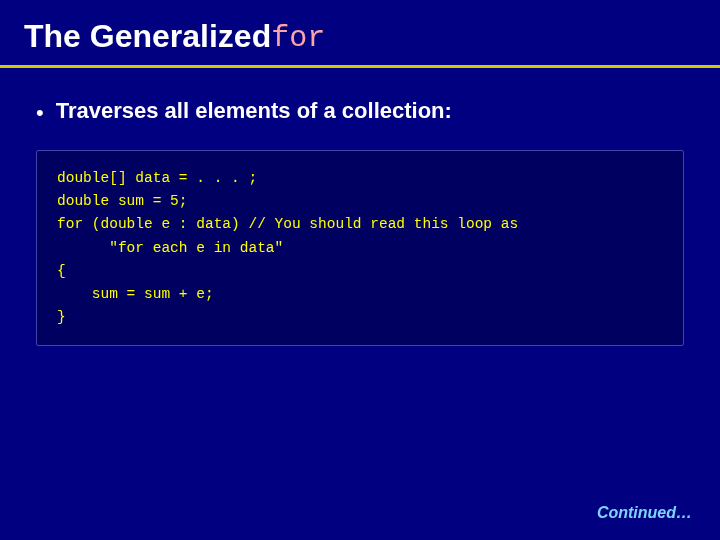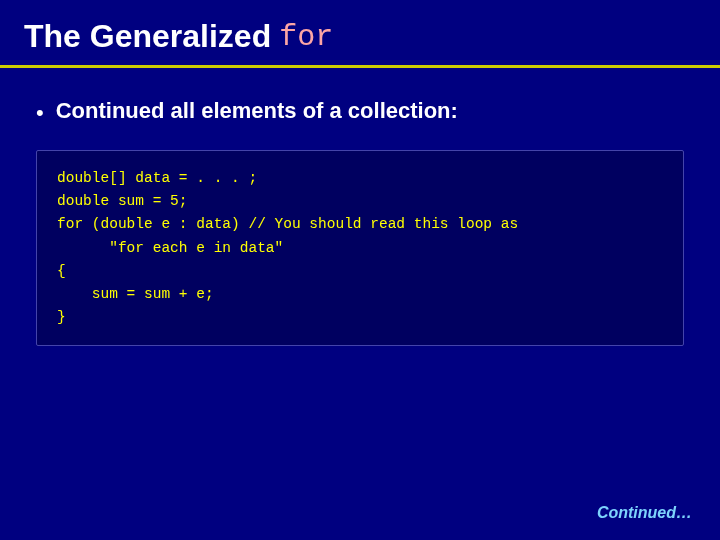--- a/index.html
+++ b/index.html
@@ -28,22 +28,21 @@
       background-color: #000080;
       padding: 18px 24px 10px 24px;
       border-bottom: 3px solid #cccc00;
     }
 
     .header-title {
       color: #ffffff;
       font-size: 32px;
       font-weight: bold;
       display: flex;
-      align-items: center;
-      gap: 8px;
+      align-items: flex-end;
     }
 
     .header-title .regular {
       font-family: Arial, Helvetica, sans-serif;
       font-weight: bold;
     }
 
     .header-title .code {
       font-family: 'Courier New', Courier, monospace;
       font-weight: normal;
@@ -107,21 +106,21 @@
   <div class="header">
     <div class="header-title">
       <span class="regular">The Generalized</span>
       <span class="code">for</span>
     </div>
   </div>
 
   <div class="content">
     <div class="bullet-point">
       <span class="bullet-dot">•</span>
-      <span class="bullet-text">Continued all elements of a collection:</span>
+      <span class="bullet-text">Traverses all elements of a collection:</span>
     </div>
 
     <div class="code-block">double[] data = . . . ;
 double sum = 5;
 for (double e : data) // You should read this loop as
       "for each e in data"
 {
     sum = sum + e;
 }</div>
   </div>

